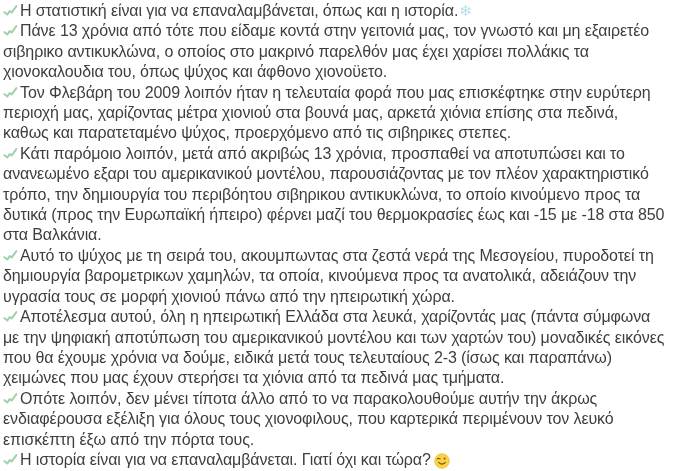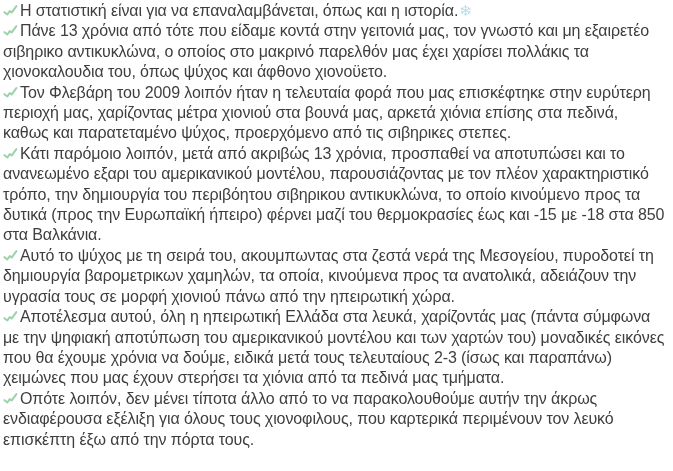--- a/index.html
+++ b/index.html
@@ -76,14 +76,23 @@
         </svg></span><span>Αυτό το ψύχος με τη σειρά του, ακουμπωντας στα ζεστά νερά της Μεσογείου, πυροδοτεί τη δημιουργία βαρομετρικων χαμηλών, τα οποία, κινούμενα προς τα ανατολικά, αδειάζουν την υγρασία τους σε μορφή χιονιού πάνω από την ηπειρωτική χώρα.</span></p>
 
   <p><span class="inline-icon check-icon"><svg viewBox="0 0 16 14" xmlns="http://www.w3.org/2000/svg">
           <polyline points="1.5,8.8 4.6,11.3 7.2,7.6 9.2,9.2 14.3,2.2" fill="none" stroke="#9fd2ab" stroke-width="2.2" stroke-linecap="round" stroke-linejoin="round"></polyline>
         </svg></span><span>Αποτέλεσμα αυτού, όλη η ηπειρωτική Ελλάδα στα λευκά, χαρίζοντάς μας (πάντα σύμφωνα με την ψηφιακή αποτύπωση του αμερικανικού μοντέλου και των χαρτών του) μοναδικές εικόνες που θα έχουμε χρόνια να δούμε, ειδικά μετά τους τελευταίους 2-3 (ίσως και παραπάνω) χειμώνες που μας έχουν στερήσει τα χιόνια από τα πεδινά μας τμήματα.</span></p>
 
   <p><span class="inline-icon check-icon"><svg viewBox="0 0 16 14" xmlns="http://www.w3.org/2000/svg">
           <polyline points="1.5,8.8 4.6,11.3 7.2,7.6 9.2,9.2 14.3,2.2" fill="none" stroke="#9fd2ab" stroke-width="2.2" stroke-linecap="round" stroke-linejoin="round"></polyline>
         </svg></span><span>Οπότε λοιπόν, δεν μένει τίποτα άλλο από το να παρακολουθούμε αυτήν την άκρως ενδιαφέρουσα εξέλιξη για όλους τους χιονοφιλους, που καρτερικά περιμένουν τον λευκό επισκέπτη έξω από την πόρτα τους.</span></p>
 
+  <p><span class="inline-icon check-icon"><svg viewBox="0 0 16 14" xmlns="http://www.w3.org/2000/svg">
+          <polyline points="1.5,8.8 4.6,11.3 7.2,7.6 9.2,9.2 14.3,2.2" fill="none" stroke="#9fd2ab" stroke-width="2.2" stroke-linecap="round" stroke-linejoin="round"></polyline>
+        </svg></span><span>Η ιστορία είναι για να επαναλαμβάνεται. Γιατί όχι και τώρα?</span><span class="inline-icon wink-icon"><svg viewBox="0 0 18 18" xmlns="http://www.w3.org/2000/svg">
+          <circle cx="9" cy="9" r="8.2" fill="#fdd247"></circle>
+          <circle cx="9" cy="9" r="8.2" fill="none" stroke="#eab830" stroke-width="0.8"></circle>
+          <path d="M3.6,6.6 Q5.2,5.4 6.8,6.6" fill="none" stroke="#7a5a13" stroke-width="1.3" stroke-linecap="round"></path>
+          <circle cx="12" cy="6.3" r="1.1" fill="#7a5a13"></circle>
+          <path d="M5.2,10.6 Q9,14.4 12.8,10.6" fill="none" stroke="#7a5a13" stroke-width="1.3" stroke-linecap="round"></path>
+        </svg></span></p>
 
 </div>
 
 </body></html>

